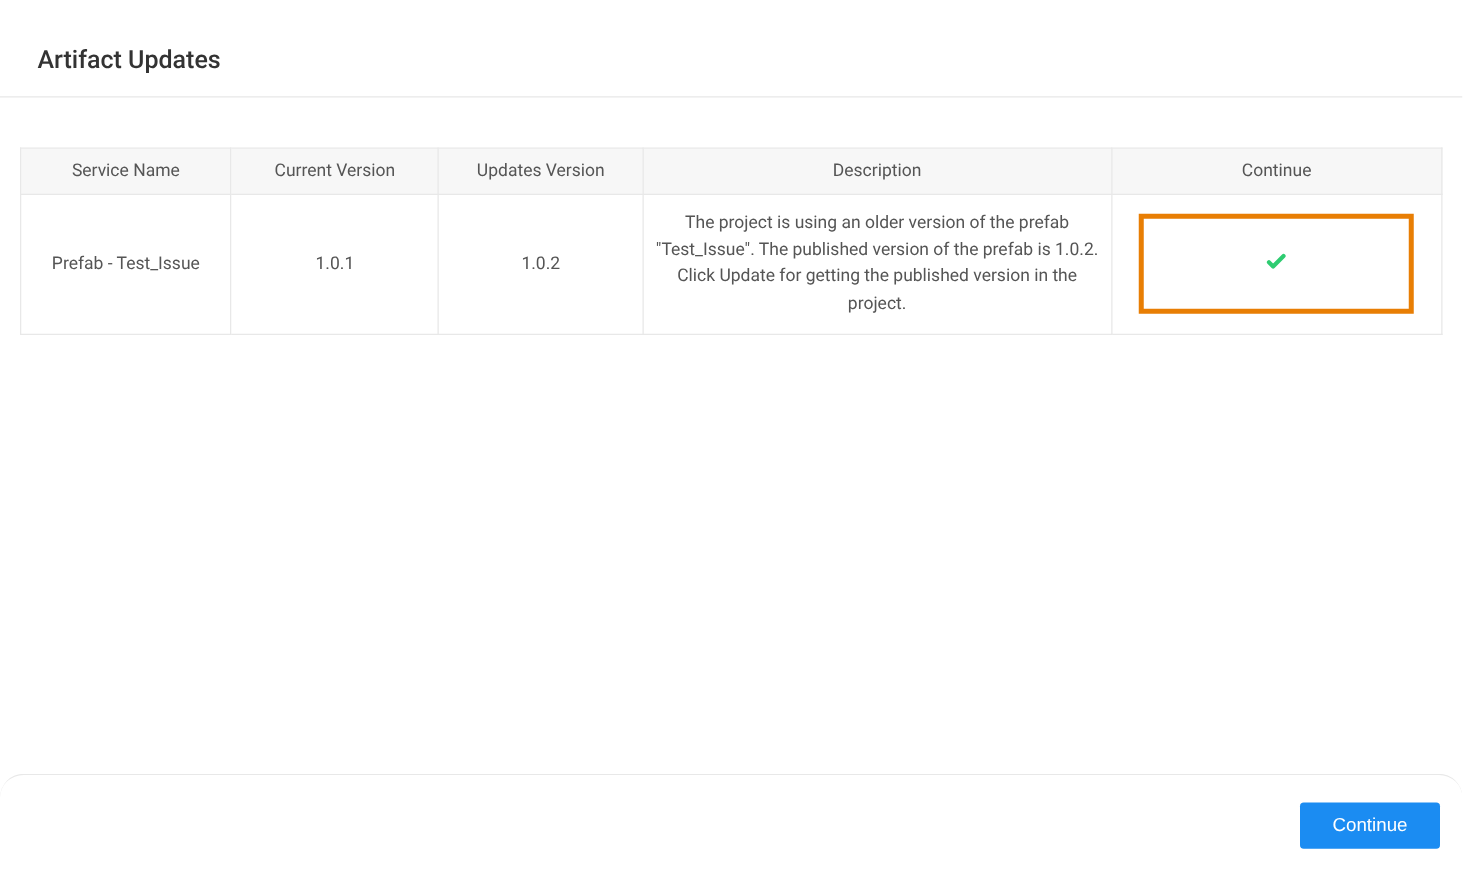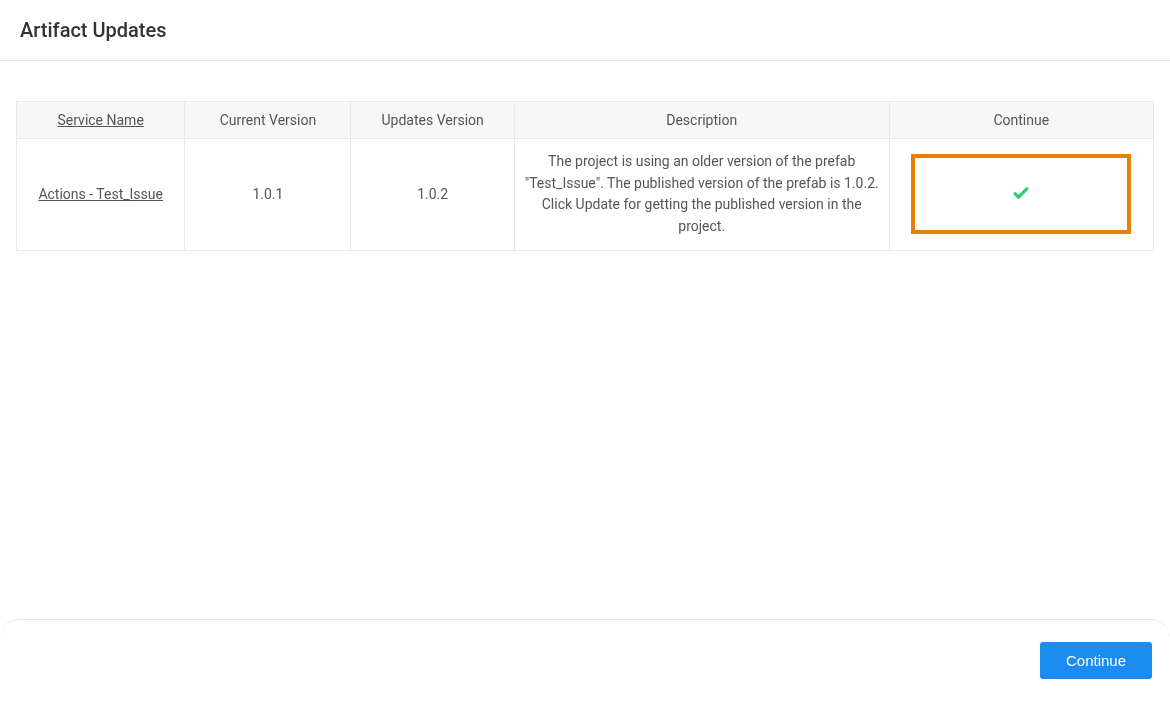--- a/index.html
+++ b/index.html
@@ -9,22 +9,23 @@
     }
     body {
       font-family: -apple-system, BlinkMacSystemFont, "Segoe UI", Roboto, "Helvetica Neue", Arial, sans-serif;
       color: #333;
       background: #fff;
       width: 1170px;
       height: 701px;
       position: relative;
     }
     .header {
-      padding: 18px 20px;
+      padding: 18px 30px;
       border-bottom: 1px solid #e8e8e8;
+      margin-top: 17px;
     }
     .header h1 {
       font-size: 20px;
       font-weight: 500;
       color: #333;
     }
     .content {
       padding: 40px 16px 0 16px;
     }
     table {
@@ -44,21 +45,21 @@
       font-size: 14px;
     }
     td {
       padding: 12px 4px;
       border: 1px solid #e8e8e8;
       text-align: center;
       font-size: 14px;
       color: #555;
       vertical-align: middle;
     }
-    .col-service { width: 170px; text-decoration: underline; }
+    .col-service { width: 170px; }
     .col-current { width: 168px; }
     .col-latest  { width: 165px; }
     .col-desc    { width: 380px; }
     .col-actions { width: 265px; }
     .desc-cell {
       line-height: 1.55;
       word-break: break-word;
     }
     .action-highlight {
       border: 4px solid #e87e04;
@@ -105,21 +106,21 @@
       <tr>
         <th class="col-service">Service Name</th>
         <th class="col-current">Current Version</th>
         <th class="col-latest">Updates Version</th>
         <th class="col-desc">Description</th>
         <th class="col-actions">Continue</th>
       </tr>
     </thead>
     <tbody>
       <tr>
-        <td class="col-service">Actions - Test_Issue</td>
+        <td class="col-service">Prefab - Test_Issue</td>
         <td class="col-current">1.0.1</td>
         <td class="col-latest">1.0.2</td>
         <td class="col-desc desc-cell">The project is using an older version of the prefab "Test_Issue". The published version of the prefab is 1.0.2. Click Update for getting the published version in the project.</td>
         <td class="col-actions">
           <div class="action-highlight">
             <span class="check-icon">
               <svg width="20" height="20" viewBox="0 0 24 24" fill="none">
                 <path d="M5 13l4 4L19 7" stroke="currentColor" stroke-width="4" stroke-linecap="round" stroke-linejoin="round"></path>
               </svg>
             </span>

